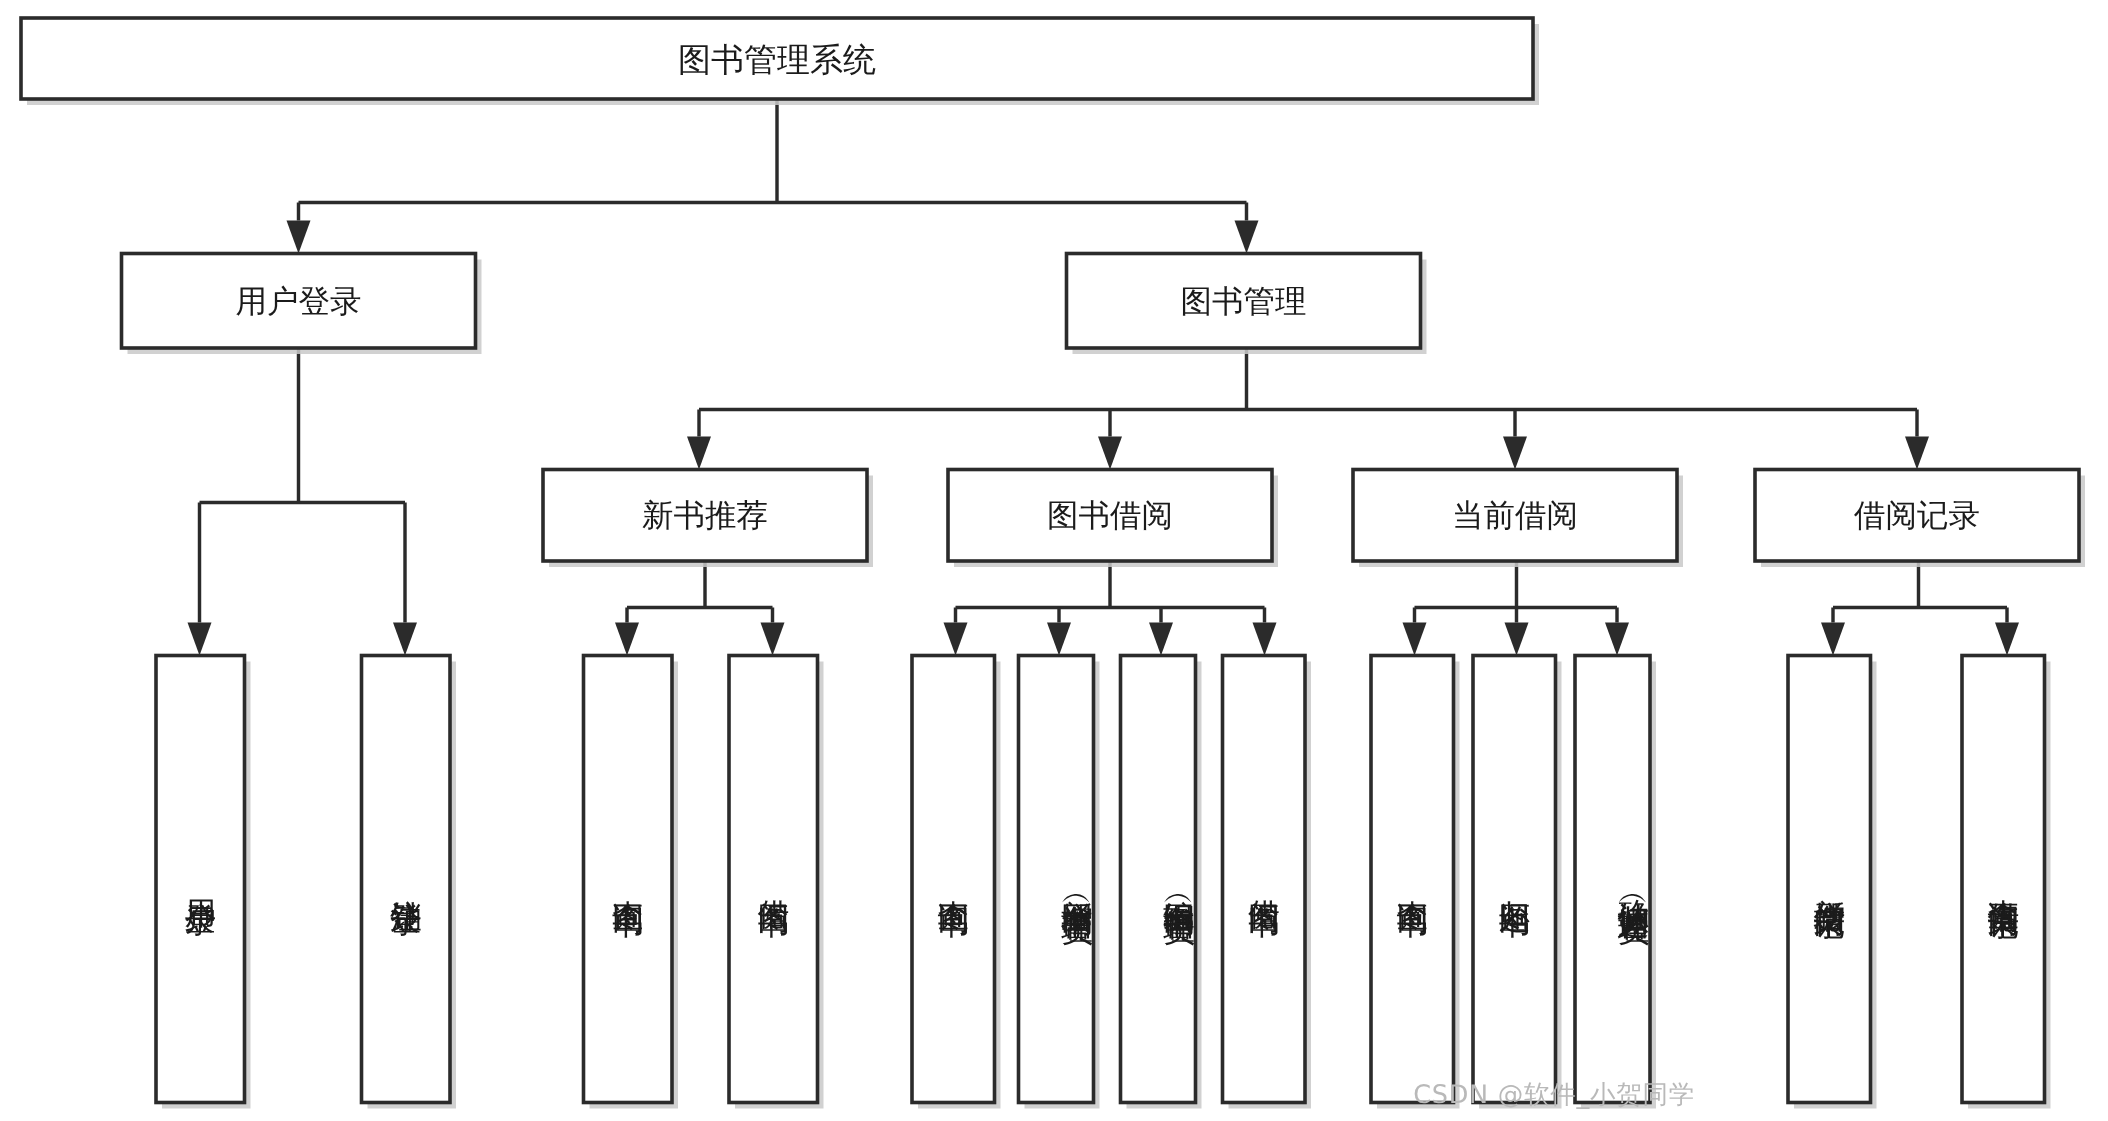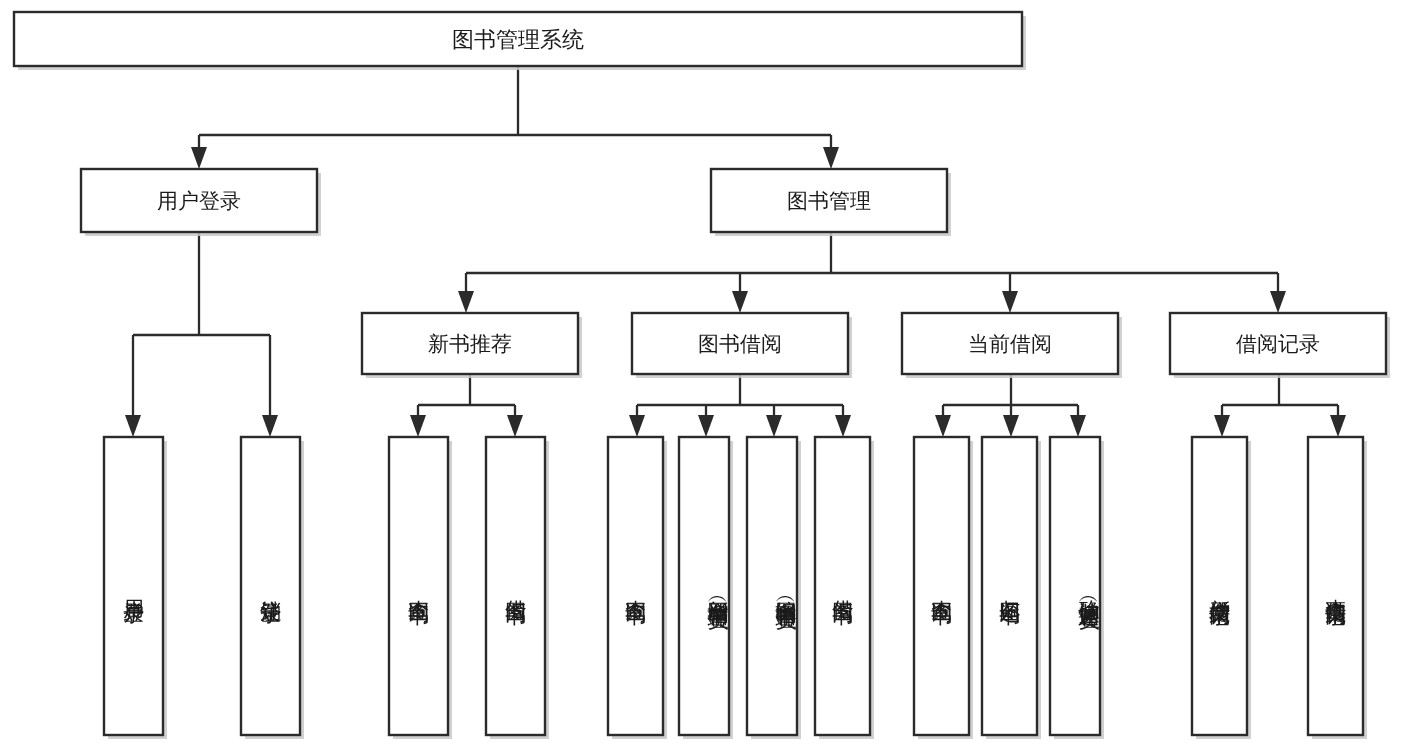--- a/index.html
+++ b/index.html
@@ -287,14 +287,15 @@
   <div class="vlabel-wrap center-v" style="left:914px; top:437px; width:55px; height:298px;">查询图书</div>
 
   <div class="vlabel-wrap center-v" style="left:982px; top:437px; width:55px; height:298px;">归还图书</div>
 
   <div class="vlabel-wrap" style="left:1050px; top:444px; width:50px; height:291px;">确认归还（管理员）</div>
 
   <div class="vlabel-wrap center-v" style="left:1192px; top:437px; width:55px; height:298px;">新增借阅记录</div>
 
   <div class="vlabel-wrap center-v" style="left:1308px; top:437px; width:55px; height:298px;">查询借阅记录</div>
 
+  <div class="watermark">CSDN @软件_小贺同学</div>
 
 </div>
 
 </body></html>

